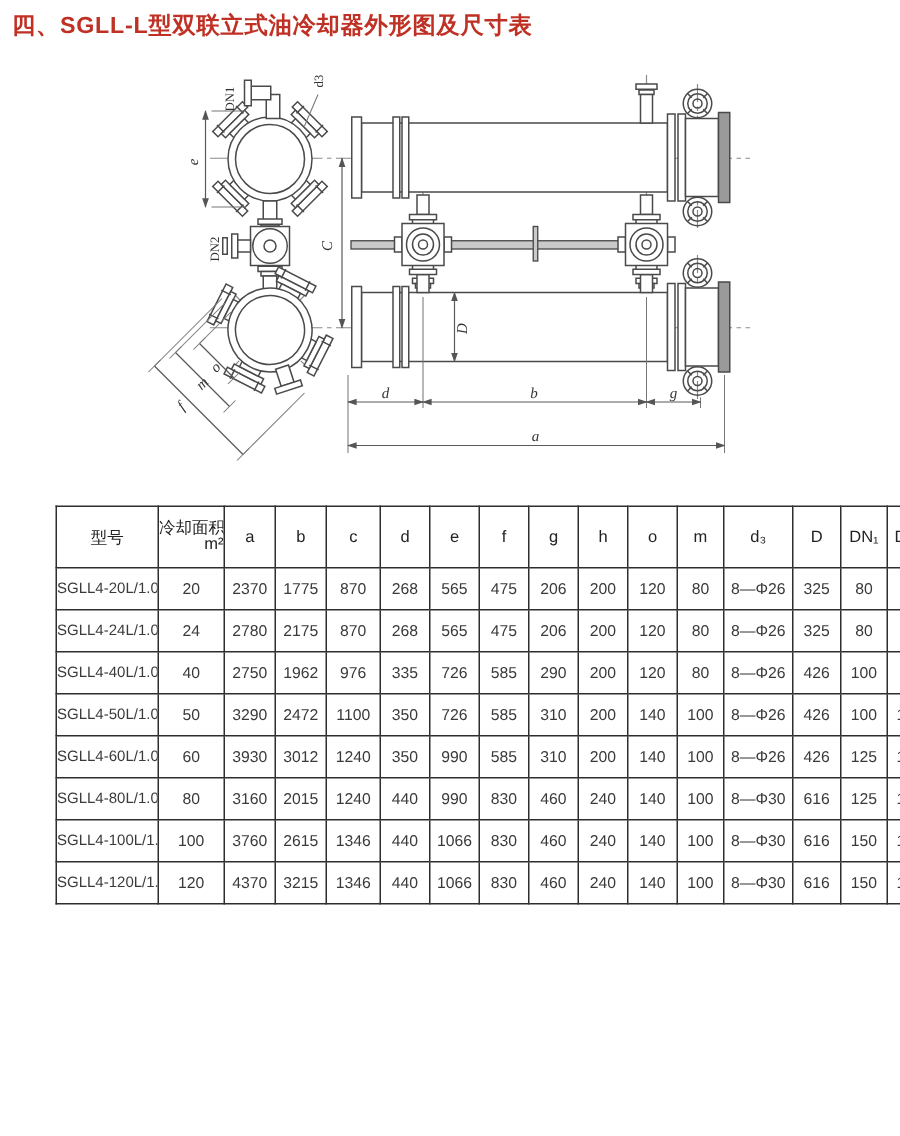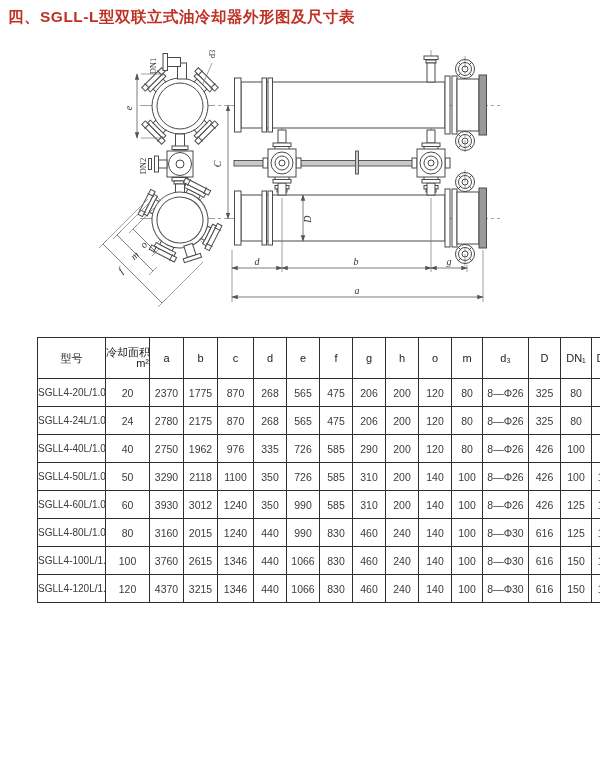--- a/index.html
+++ b/index.html
@@ -317,21 +317,21 @@
             <td>80</td>
             <td>8—Φ26</td>
             <td>426</td>
             <td>100</td>
             <td>80</td>
           </tr>
           <tr>
             <td>SGLL4-50L/1.0</td>
             <td>50</td>
             <td>3290</td>
-            <td>2118</td>
+            <td>2472</td>
             <td>1100</td>
             <td>350</td>
             <td>726</td>
             <td>585</td>
             <td>310</td>
             <td>200</td>
             <td>140</td>
             <td>100</td>
             <td>8—Φ26</td>
             <td>426</td>

